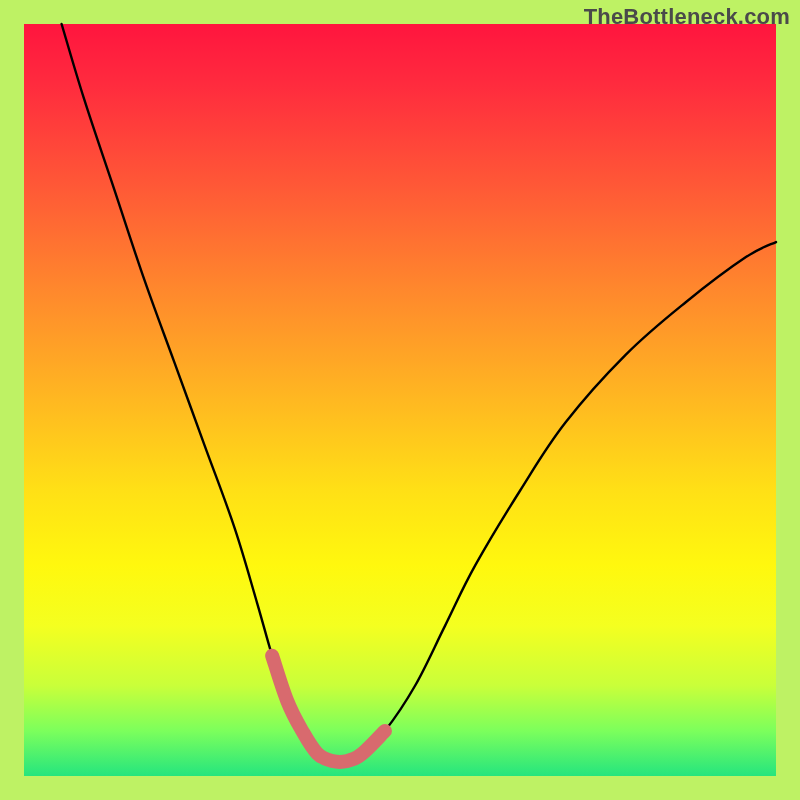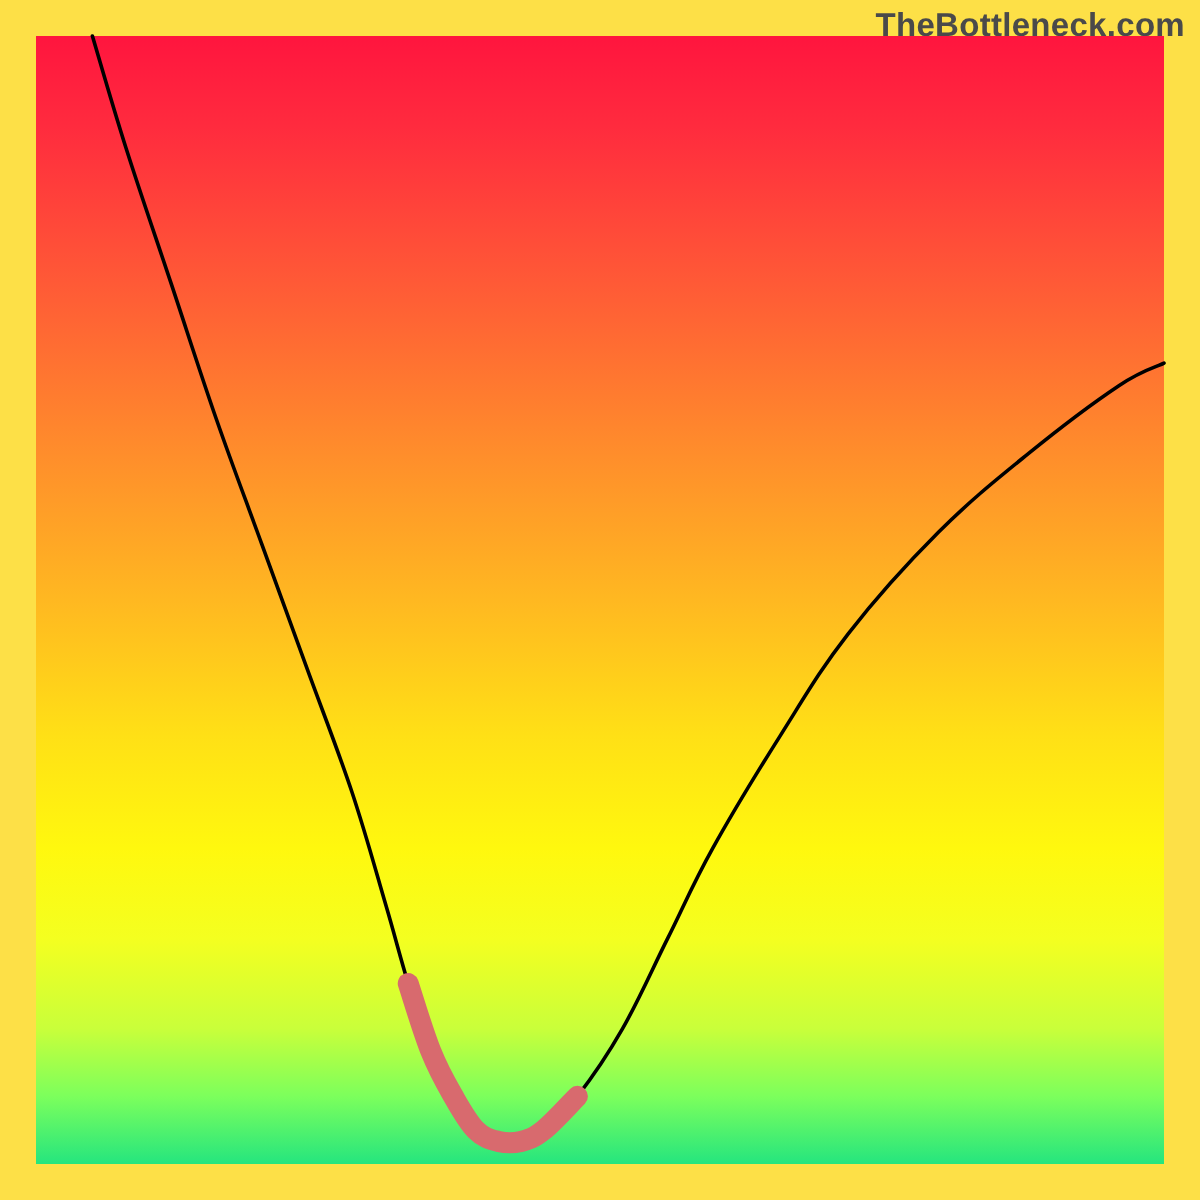--- a/index.html
+++ b/index.html
@@ -10,21 +10,21 @@
     background: #000;
     overflow: hidden;
     font-family: Arial, Helvetica, sans-serif;
   }
   .frame {
     position: absolute;
     left: 0;
     top: 0;
     width: 800px;
     height: 800px;
-    background: #fde047;
+    background: #bef264;
   }
   .plot {
     position: absolute;
     left: 24px;
     top: 24px;
     width: 752px;
     height: 752px;
     background: linear-gradient(
       to bottom,
       #ff153e 0%,

